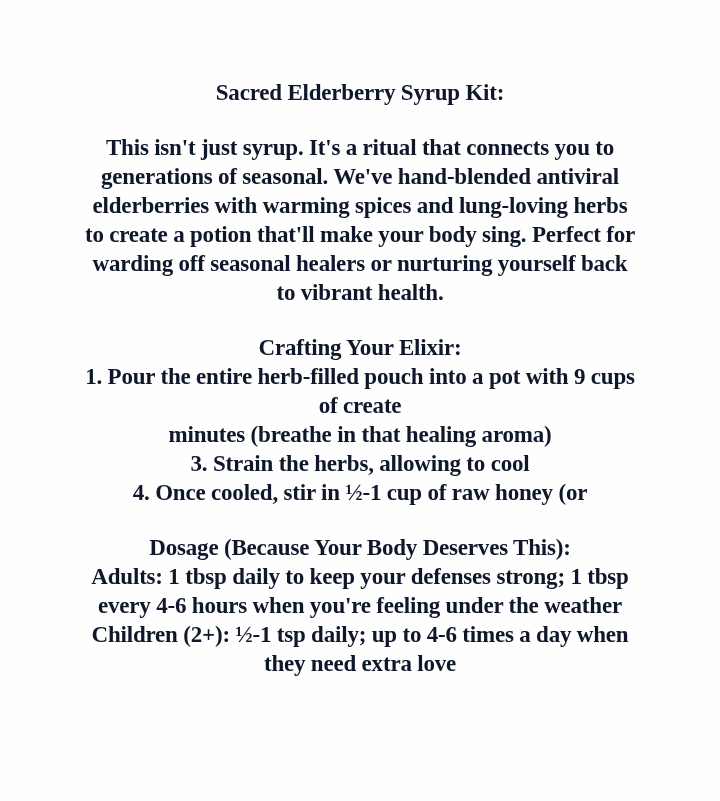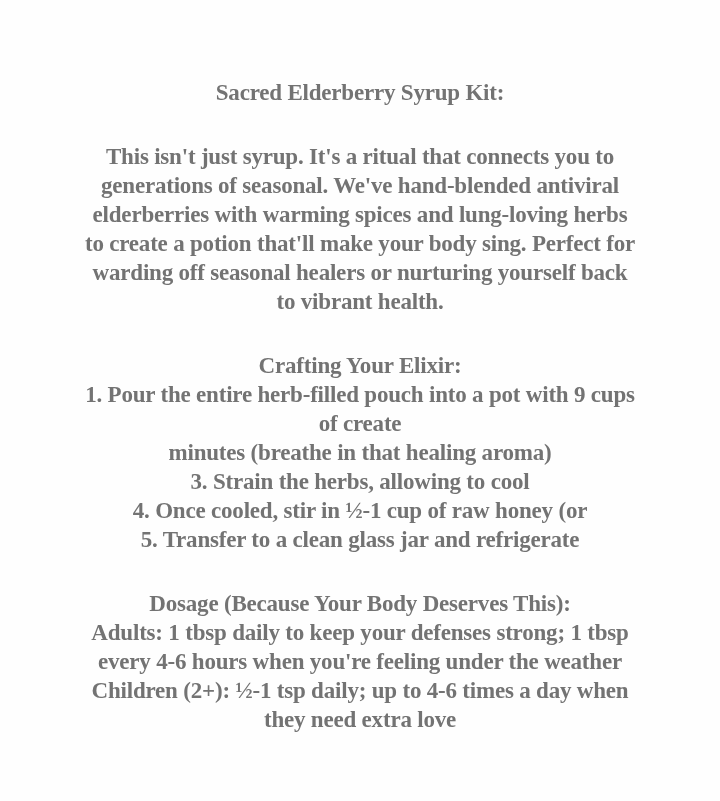--- a/index.html
+++ b/index.html
@@ -11,30 +11,30 @@
     height: 801px;
     background: #ffffff;
     overflow: hidden;
   }
   .page {
     box-sizing: border-box;
     width: 720px;
     height: 801px;
     padding: 78px 40px 20px 40px;
     background: #fefefe;
-    color: #737373;
+    color: #0f172a;
     font-family: "Liberation Serif", "DejaVu Serif", serif;
     font-weight: 700;
     font-size: 23px;
     line-height: 29px;
     text-align: center;
     letter-spacing: -0.2px;
   }
   .section {
-    margin-top: 35px; 
+    margin-top: 26px; 
   }
   .line {
     white-space: nowrap;
   }
 </style>
 </head>
 <body>
 
 <div class="page">
 
@@ -49,21 +49,20 @@
     <div class="line">to vibrant health.</div>
   </div>
 
   <div class="section">
     <div class="line">Crafting Your Elixir:</div>
     <div class="line">1. Pour the entire herb-filled pouch into a pot with 9 cups</div>
     <div class="line">of create</div>
     <div class="line">minutes (breathe in that healing aroma)</div>
     <div class="line">3. Strain the herbs, allowing to cool</div>
     <div class="line">4. Once cooled, stir in ½-1 cup of raw honey (or</div>
-    <div class="line">5. Transfer to a clean glass jar and refrigerate</div>
   </div>
 
   <div class="section">
     <div class="line">Dosage (Because Your Body Deserves This):</div>
     <div class="line">Adults: 1 tbsp daily to keep your defenses strong; 1 tbsp</div>
     <div class="line">every 4-6 hours when you're feeling under the weather</div>
     <div class="line">Children (2+): ½-1 tsp daily; up to 4-6 times a day when</div>
     <div class="line">they need extra love</div>
   </div>
 

